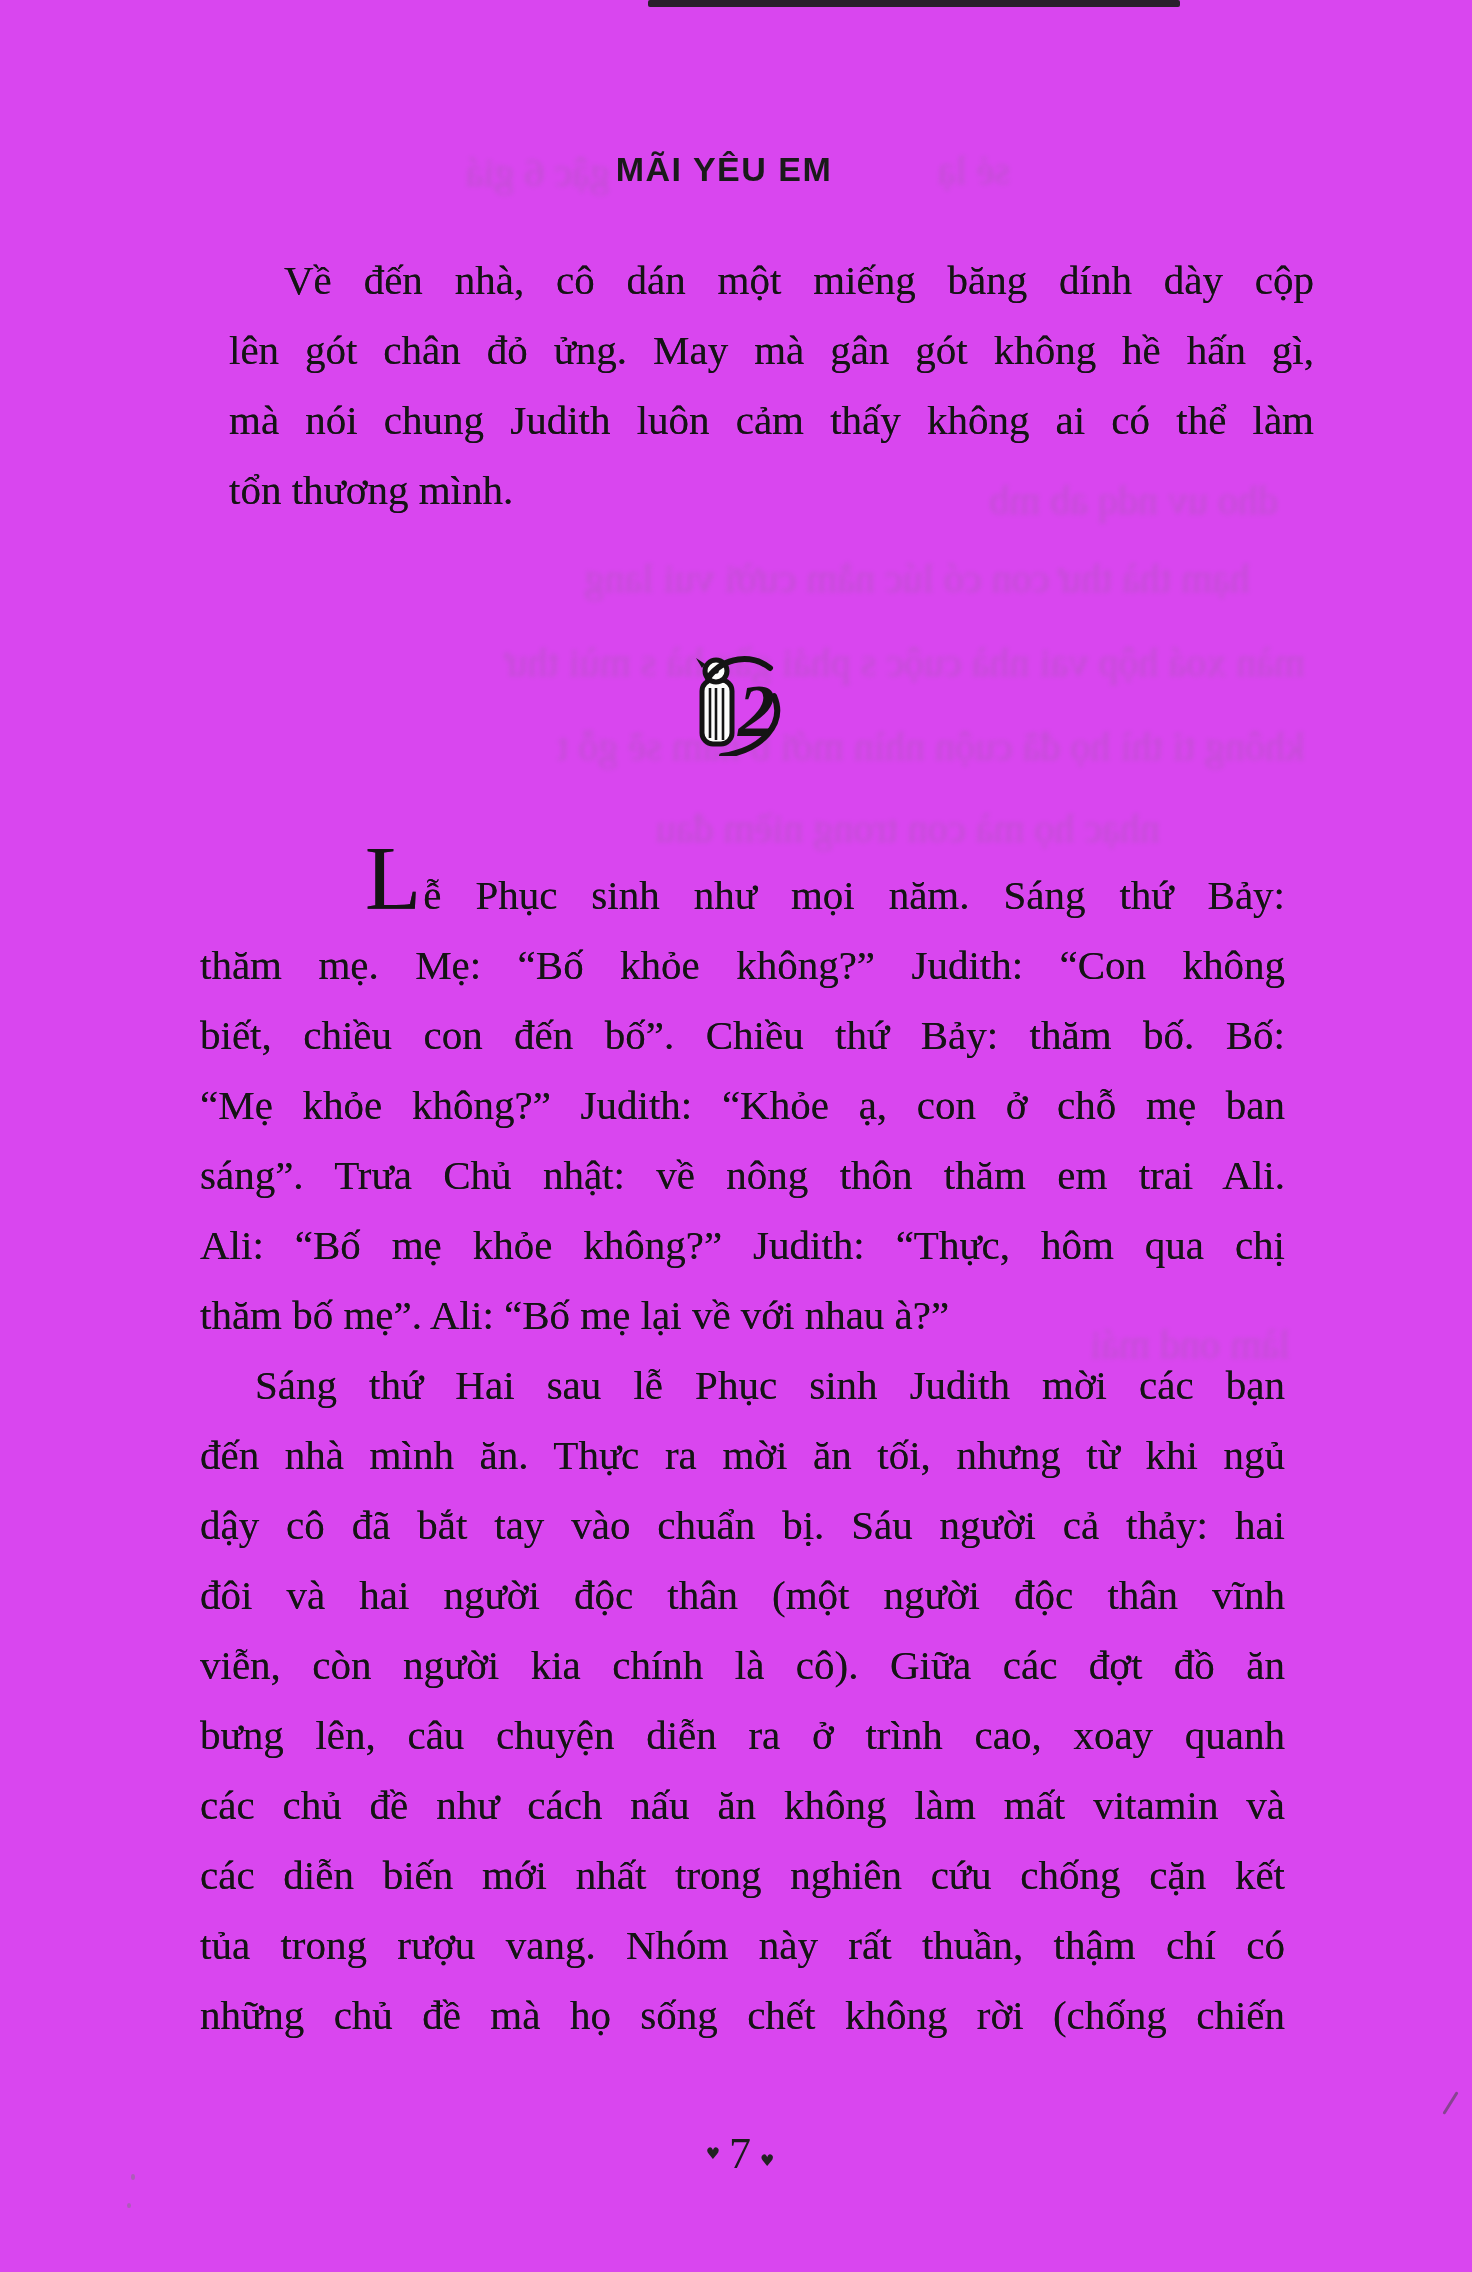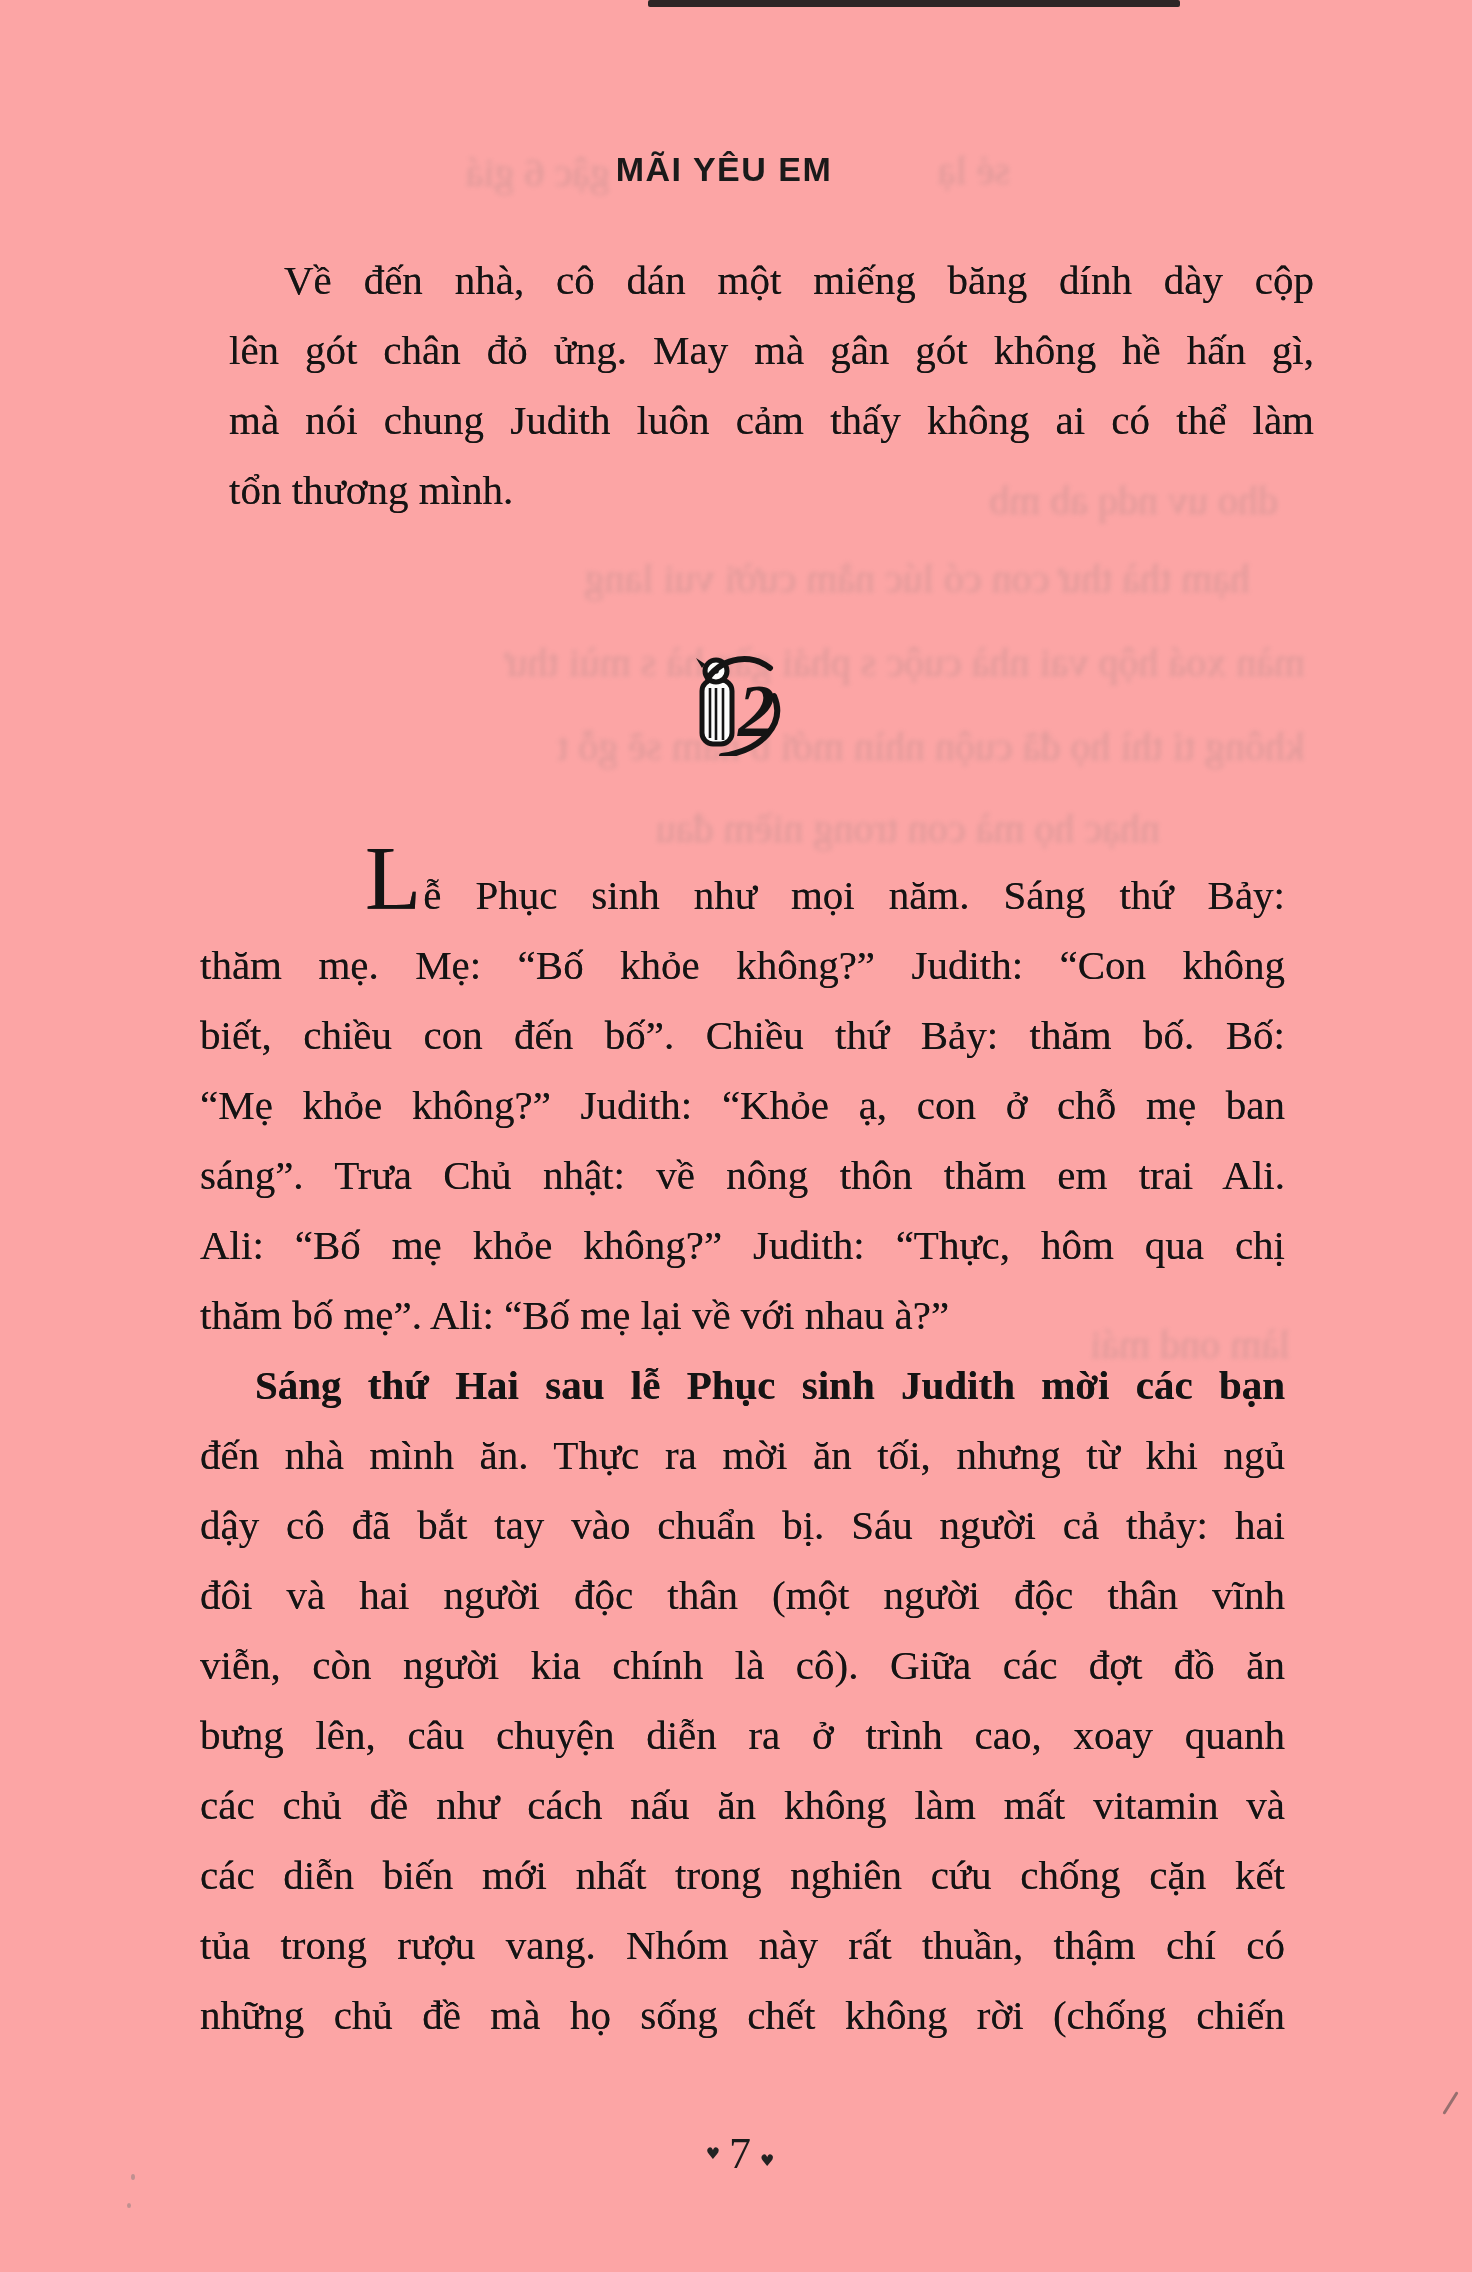--- a/index.html
+++ b/index.html
@@ -4,21 +4,21 @@
 <style>
   html,body{margin:0;padding:0;}
   body{
     width:1472px;height:2272px;
     background:#ffffff;
     font-family:"Liberation Serif","DejaVu Serif",serif;
     overflow:hidden;
   }
   .page{
     position:absolute;inset:0;
-    background:#fca5a5;
+    background:#d946ef;
     color:#151515;
   }
   
   .top-bar{
     position:absolute;left:648px;top:0;width:532px;height:7px;
     background:#1c1c1c;filter:blur(.6px);opacity:.92;border-radius:2px;
   }
   .running-head{
     position:absolute;left:0;top:150px;width:1472px;
     text-align:center;
@@ -33,21 +33,21 @@
     text-shadow:0 0 .6px rgba(0,0,0,.65);
   }
   #para1{top:245px;margin-left:29px;}
   #para2{top:860px;}
   #para3{top:1350px;}
   .tline{
     height:70px;line-height:70px;white-space:nowrap;
     text-align:justify;text-align-last:justify;
   }
   #para1 .tline:first-child{padding-left:55px;}
-  #para3 .tline:first-child{padding-left:55px;font-weight:bold;}
+  #para3 .tline:first-child{padding-left:55px;}
   #para2 .tline:first-child{padding-left:165px;}
   
   #para1 .tline:last-child,
   #para2 .tline:last-child{text-align:right;text-align-last:left;}
   .initial{
     font-size:92px;line-height:0;vertical-align:baseline;
     letter-spacing:2px;
   }
   
   .ghost{

